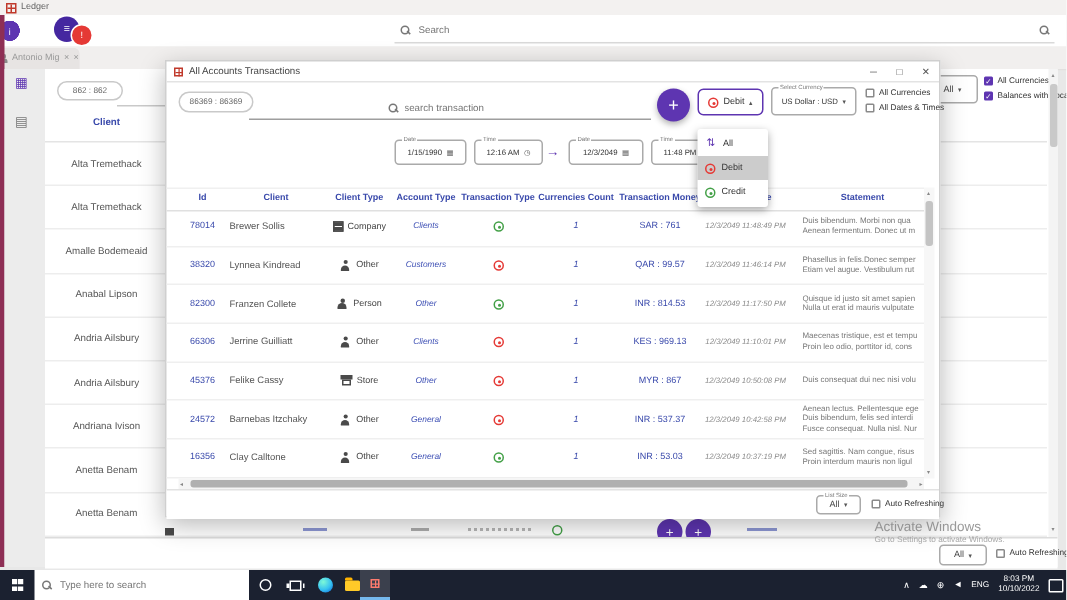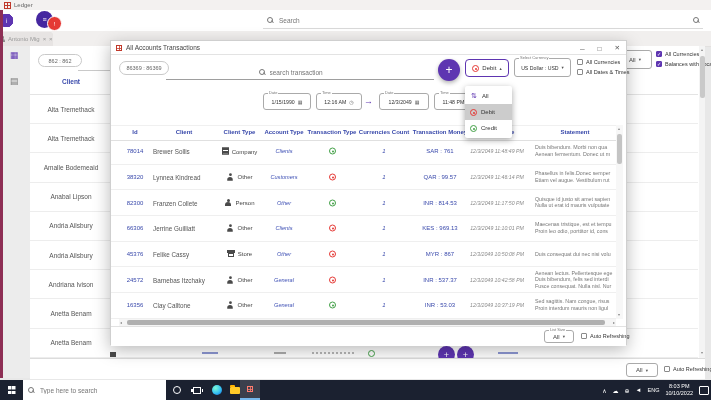--- a/index.html
+++ b/index.html
@@ -352,20 +352,24 @@
         <span>All</span>
         <span class="caret">▾</span>
       </div>
       <div class="bgf-check">
         <span class="cbx"></span>
         <span class="cklabel">Auto Refreshing</span>
       </div>
     </div>
   </div>
 
+  <div class="abs watermark">
+    <div class="wm1">Activate Windows</div>
+    <div class="wm2">Go to Settings to activate Windows.</div>
+  </div>
 
   <div class="abs modal">
     <div class="m-titlebar">
       <span class="red-grid"></span>
       <span class="m-title">All Accounts Transactions</span>
     </div>
     <div class="m-controls">
       <span>─</span>
       <span>□</span>
       <span>✕</span>

